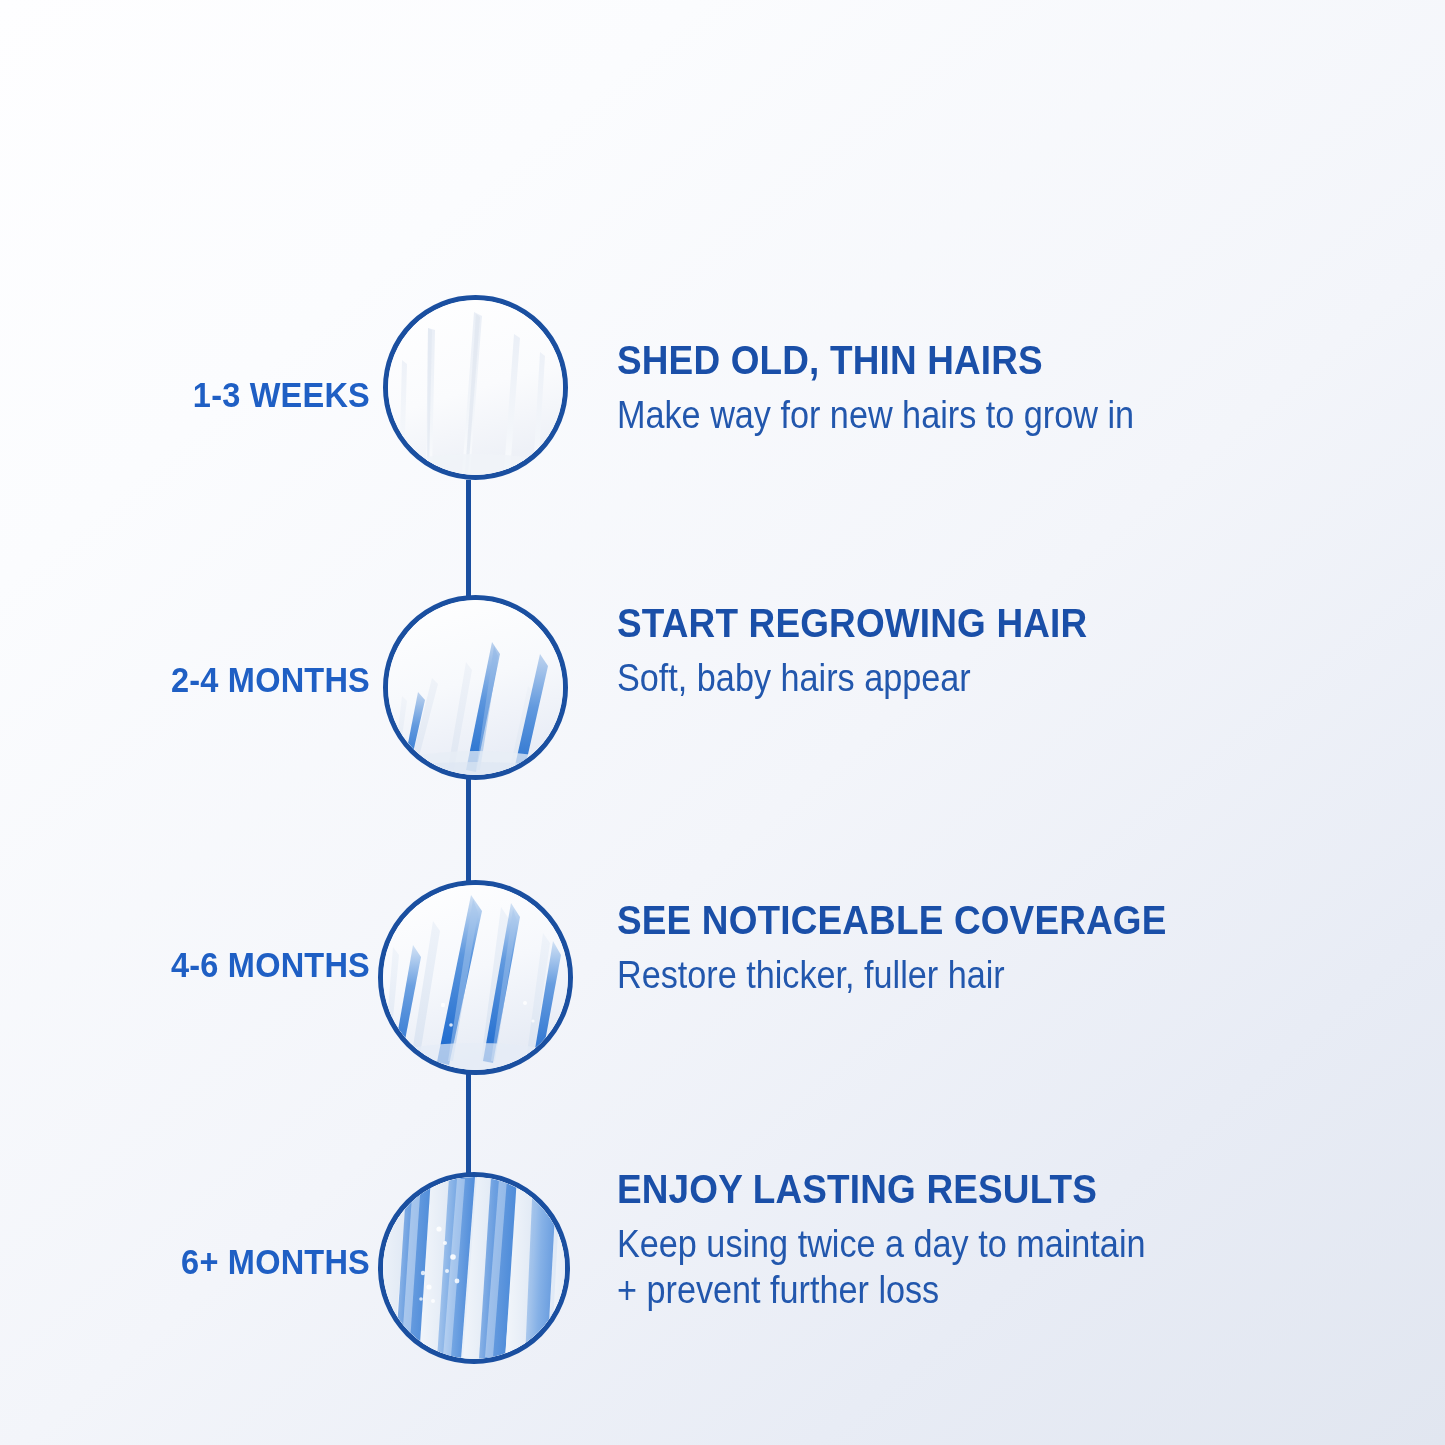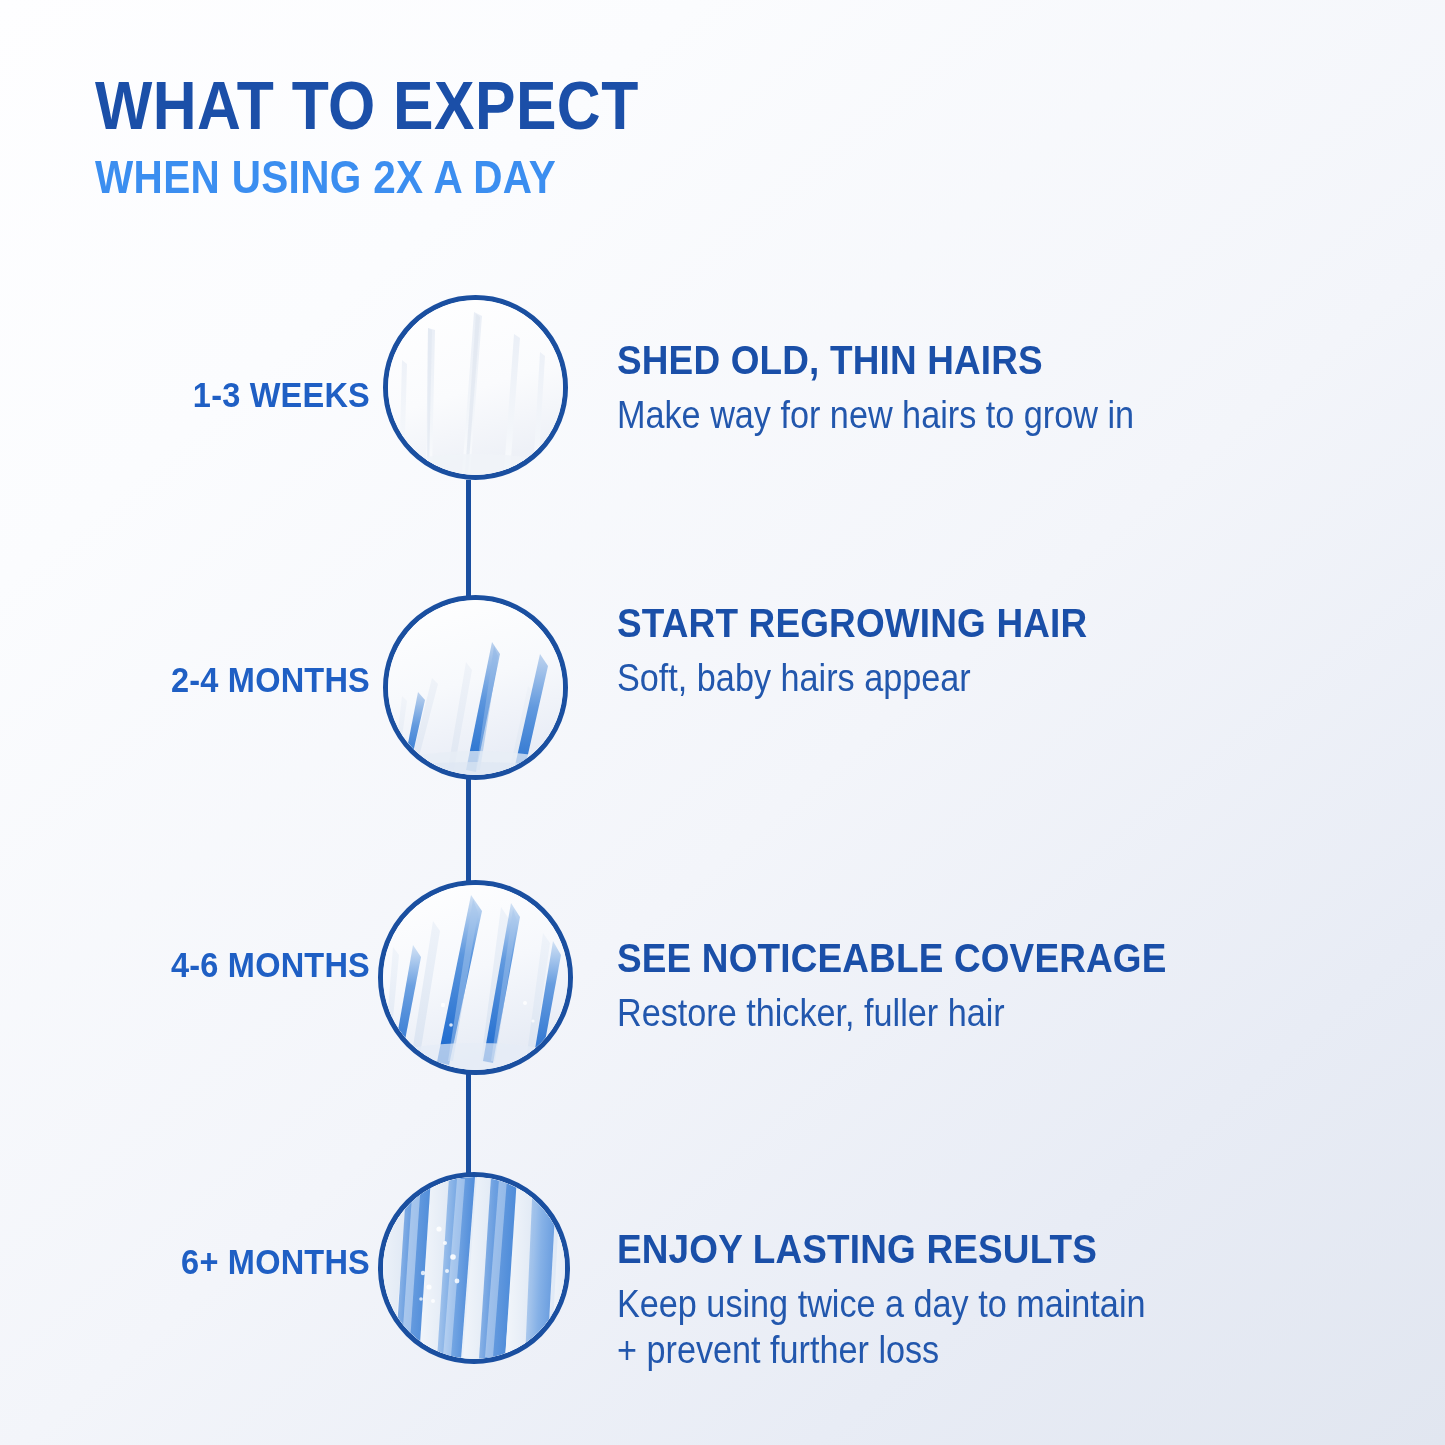--- a/index.html
+++ b/index.html
@@ -133,24 +133,20 @@
     white-space: nowrap;
     margin: 10px 0 0 0;
   }
   .step-body .line2 { display: block; }
 </style>
 </head>
 <body>
 
 <div id="infographic">
 
-  <div class="header">
-    <div class="title-main">WHAT TO EXPECT</div>
-    <div class="title-sub">WHEN USING 2X A DAY</div>
-  </div>
 
   <div class="timeline">
 
     <div class="connector" style="top:480px; height:120px;"></div>
     <div class="connector" style="top:772px; height:115px;"></div>
     <div class="connector" style="top:1062px; height:115px;"></div>
 
     <div class="step">
       <div class="step-label" style="top:375px;">1-3 WEEKS</div>
 
@@ -266,21 +262,21 @@
             <path d="M130 24 L134 36 L112 176 L108 176 Z" fill="#a6c6ec" opacity="0.45"></path>
             <circle cx="60" cy="120" r="2.2" fill="#ffffff" opacity="0.85"></circle>
             <circle cx="68" cy="140" r="1.8" fill="#ffffff" opacity="0.8"></circle>
             <circle cx="142" cy="118" r="2" fill="#ffffff" opacity="0.8"></circle>
             <circle cx="150" cy="136" r="1.6" fill="#ffffff" opacity="0.75"></circle>
             <ellipse cx="92" cy="174" rx="90" ry="16" fill="#e6ecf6" opacity="0.7"></ellipse>
           </svg>
         </div>
       </div>
 
-      <div class="step-text" style="top:937px;">
+      <div class="step-text" style="top:899px;">
         <div class="step-heading">SEE NOTICEABLE COVERAGE</div>
         <div class="step-body">Restore thicker, fuller hair</div>
       </div>
     </div>
 
     <div class="step">
       <div class="step-label" style="top:1242px;">6+ MONTHS</div>
 
       <div class="circle" style="left:378px; top:1172px; width:182px; height:182px;">
         <div class="circle-inner">
@@ -325,21 +321,21 @@
             <circle cx="64" cy="94" r="2" fill="#ffffff" opacity="0.8"></circle>
             <circle cx="74" cy="104" r="2.4" fill="#ffffff" opacity="0.85"></circle>
             <circle cx="40" cy="96" r="2.2" fill="#ffffff" opacity="0.8"></circle>
             <circle cx="46" cy="110" r="2.6" fill="#ffffff" opacity="0.85"></circle>
             <circle cx="38" cy="122" r="1.8" fill="#ffffff" opacity="0.75"></circle>
             <circle cx="50" cy="124" r="2" fill="#ffffff" opacity="0.8"></circle>
           </svg>
         </div>
       </div>
 
-      <div class="step-text" style="top:1228px;">
+      <div class="step-text" style="top:1168px;">
         <div class="step-heading">ENJOY LASTING RESULTS</div>
         <div class="step-body">
           <span>Keep using twice a day to maintain</span>
           <span class="line2">+ prevent further loss</span>
         </div>
       </div>
     </div>
 
   </div>
 </div>

